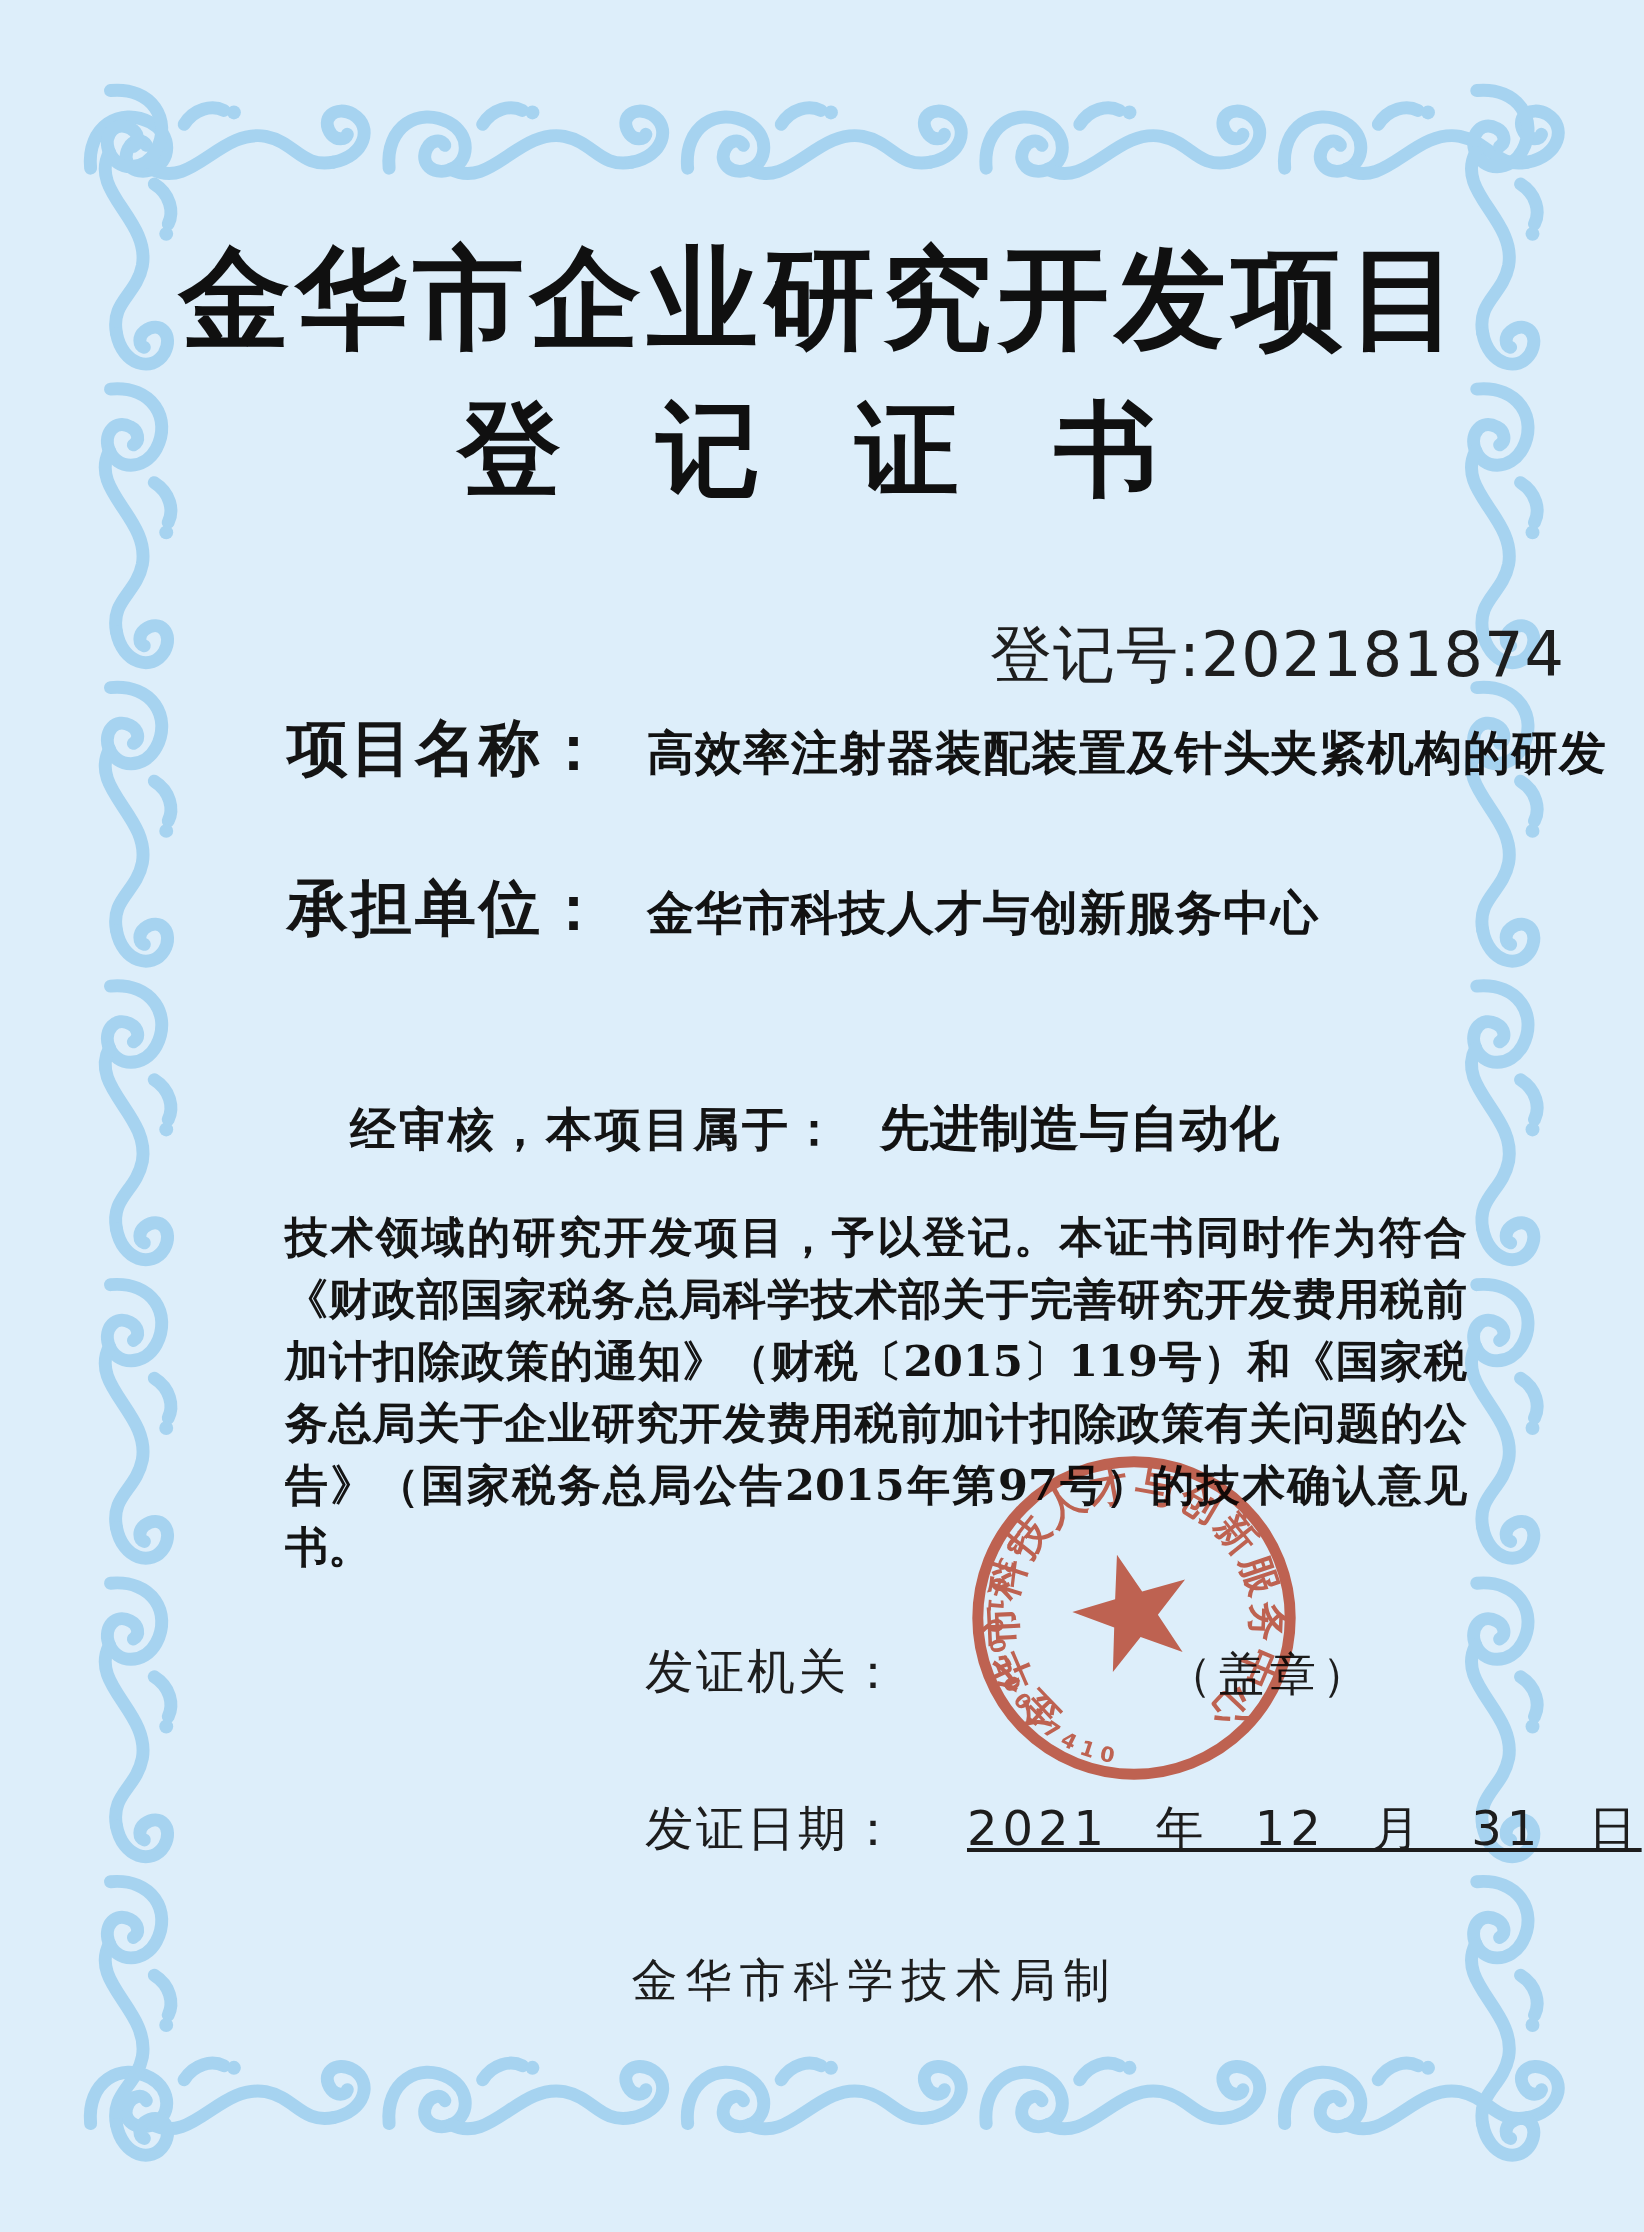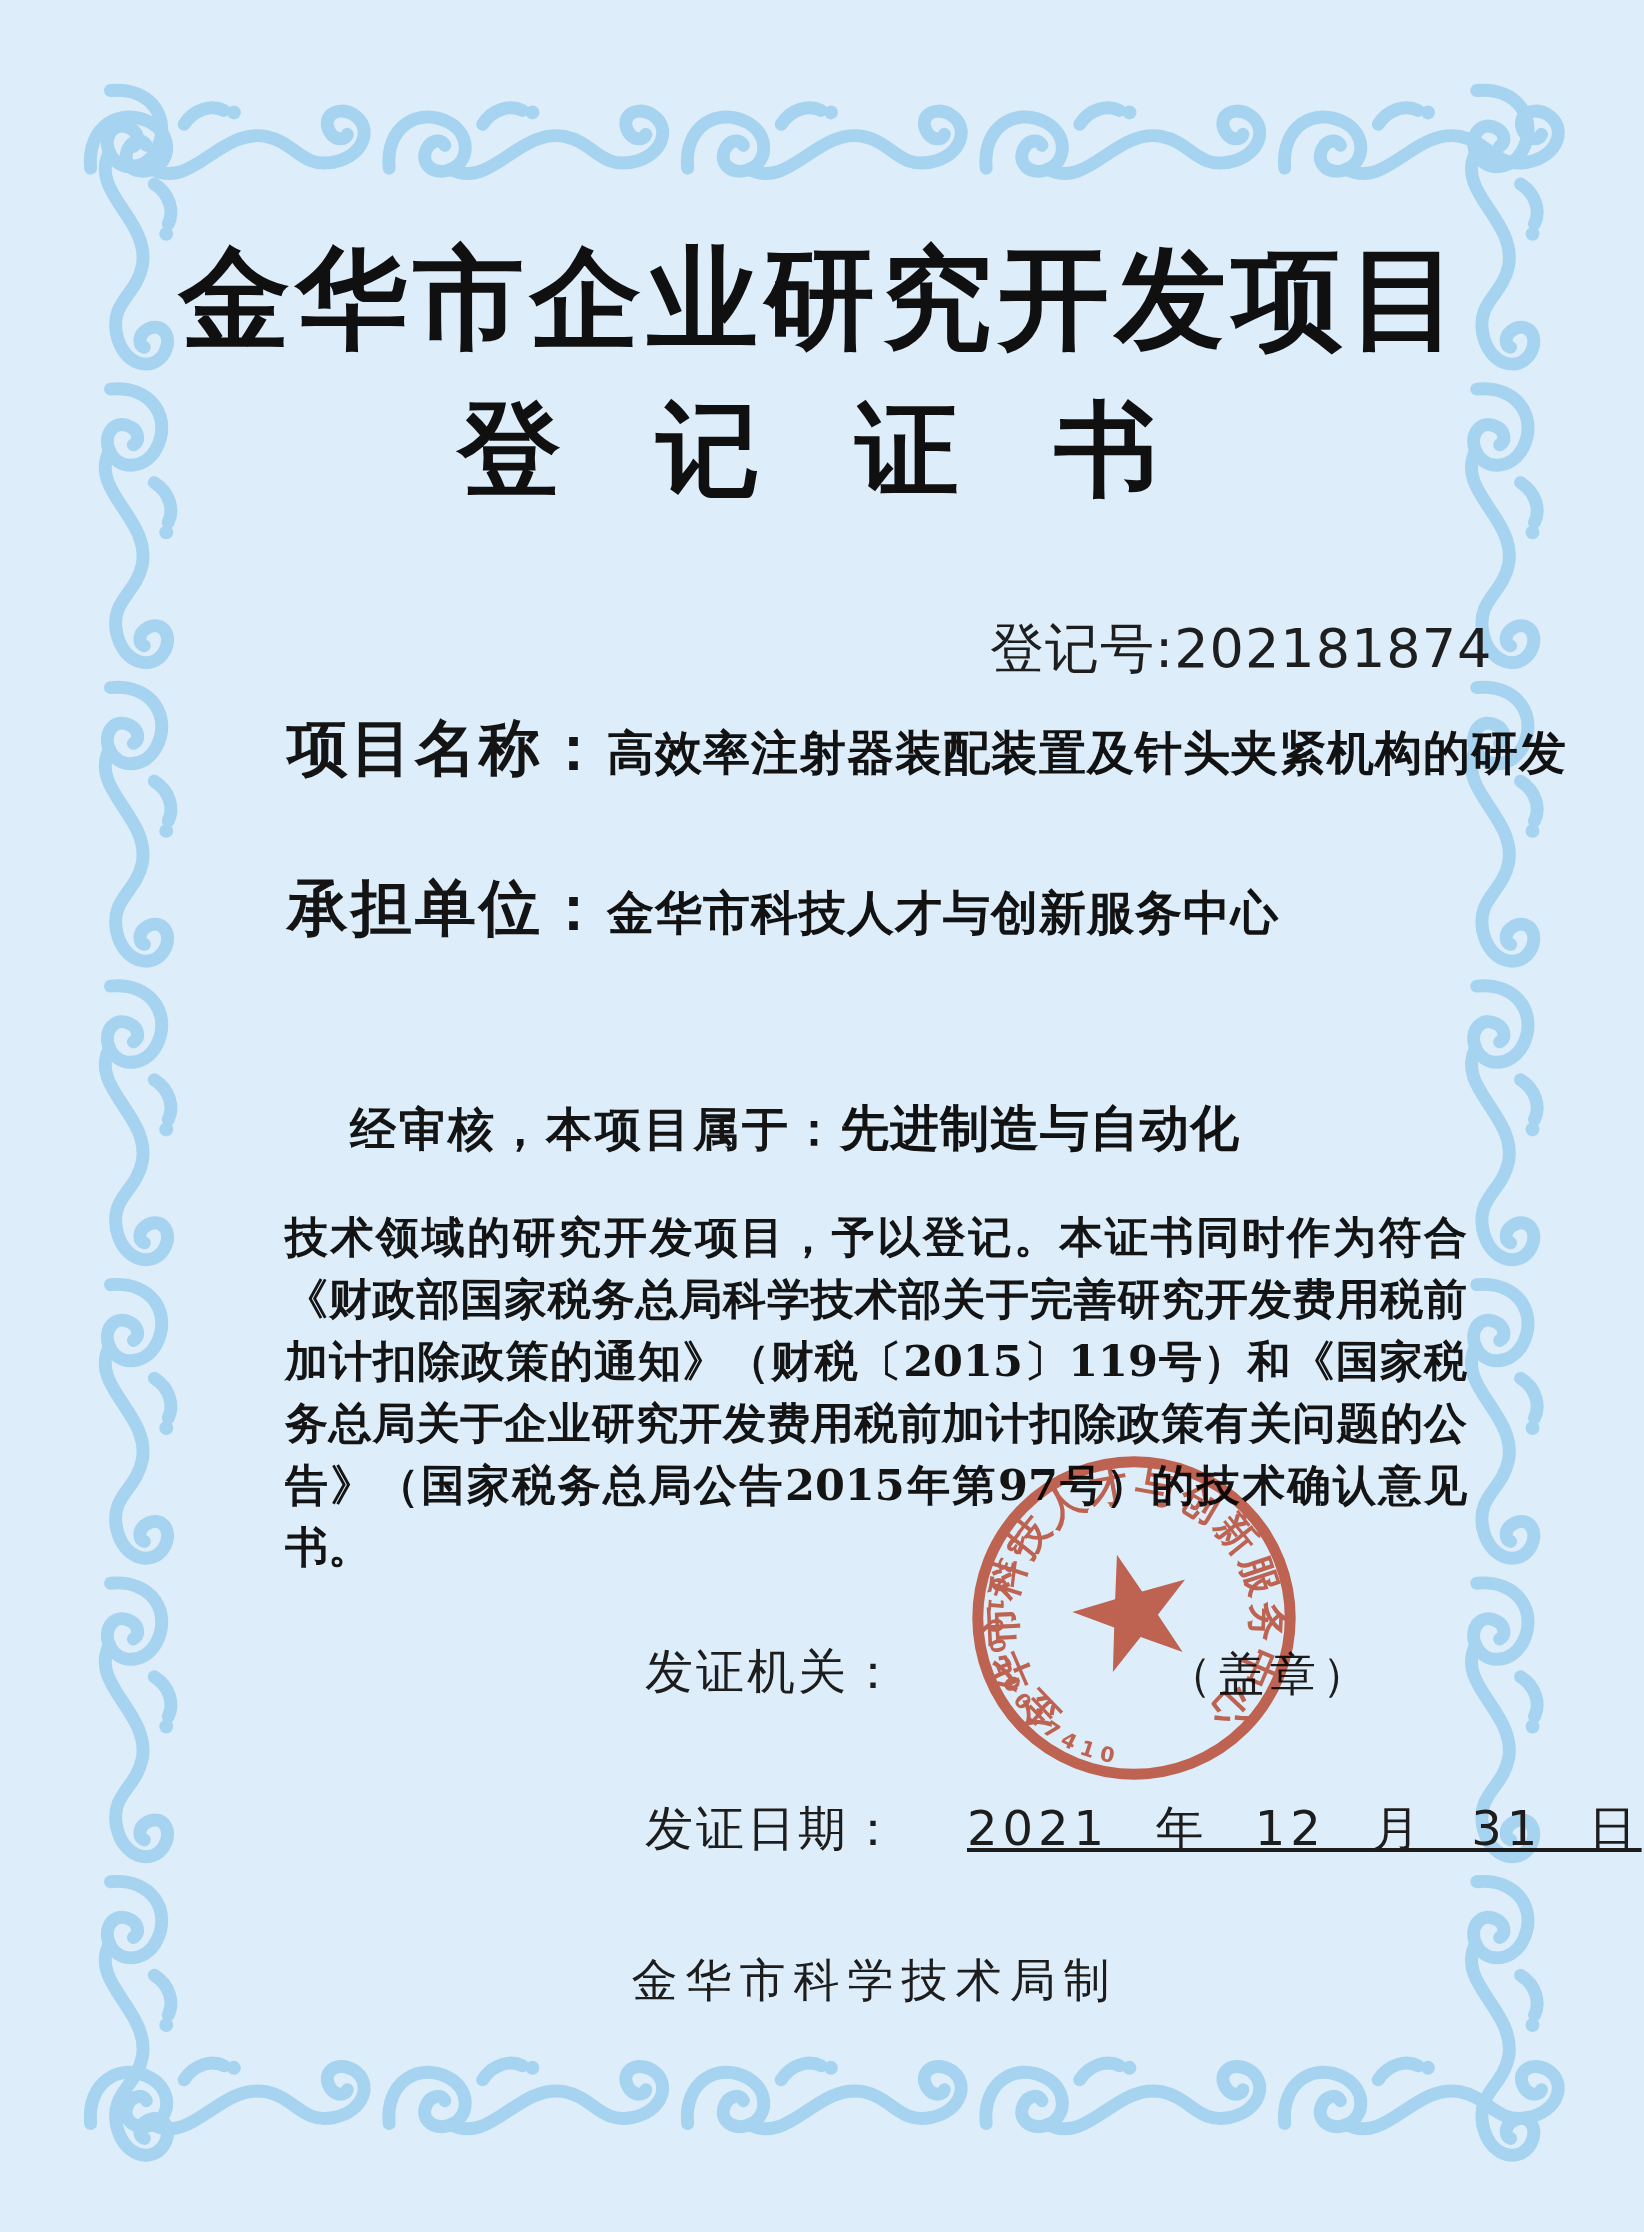--- a/index.html
+++ b/index.html
@@ -31,40 +31,41 @@
     text-align:center;
     font-family:"DejaVu Serif","Liberation Serif",serif;
     font-weight:900;
     font-size:103px;
     letter-spacing:30px;
     color:#101010;
     white-space:nowrap;
   }
   .regno {
     left:990px; top:613px;
-    font-size:54px;
+    font-size:62px;
     font-weight:500;
     letter-spacing:1px;
     color:#1e1e1e;
     white-space:nowrap;
   }
   .field-row { white-space:nowrap; }
   .field-label {
     font-family:"DejaVu Serif","Liberation Serif",serif;
     font-weight:700;
     font-size:61px;
     letter-spacing:3px;
     color:#141414;
   }
   .field-value {
     font-family:"DejaVu Sans","Liberation Sans",sans-serif;
     font-weight:700;
     font-size:47px;
     letter-spacing:1px;
     color:#121212;
+    margin-left:40px;
   }
   .row-project    { left:287px; top:708px; }
   .row-undertaker { left:287px; top:868px; }
   .row-review     { left:350px; top:1096px; }
   .row-review .field-label { font-size:46px;margin-top:48px; }
   .row-review .field-value { font-size:49px; }
 
   .paragraph {
     left:285px; top:1206px; width:1182px;
     font-family:"DejaVu Serif","Liberation Serif",serif;

